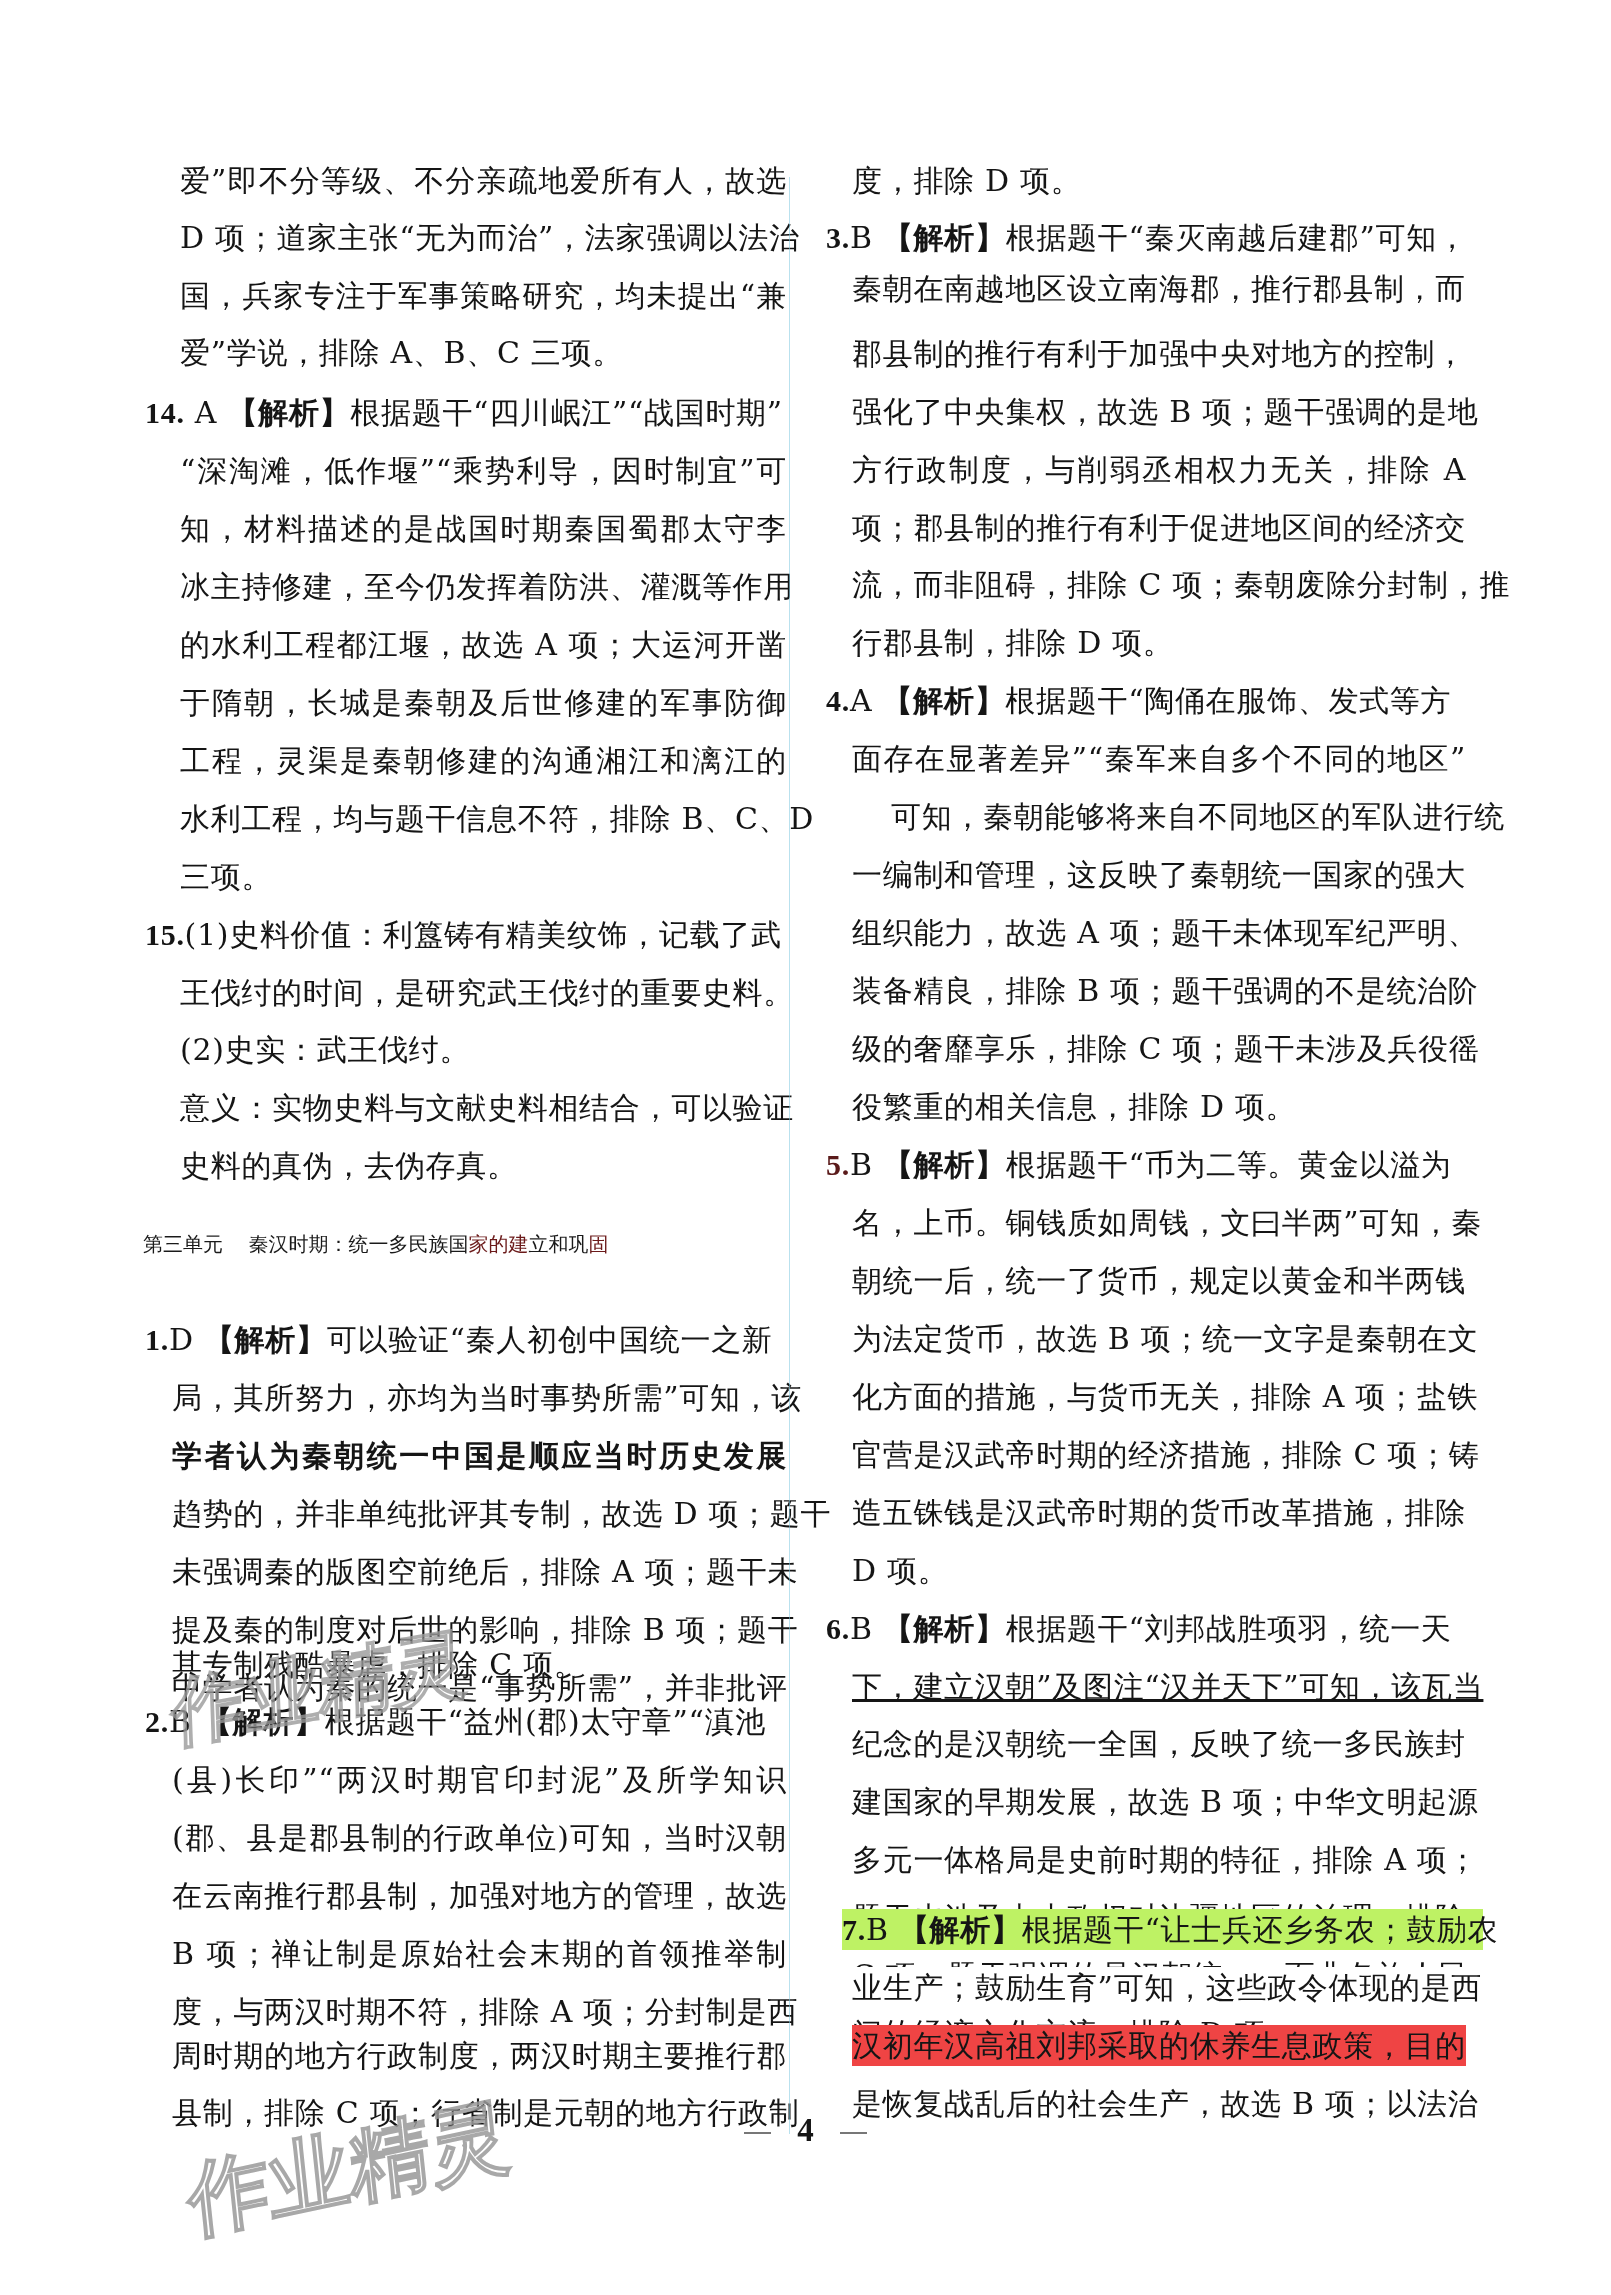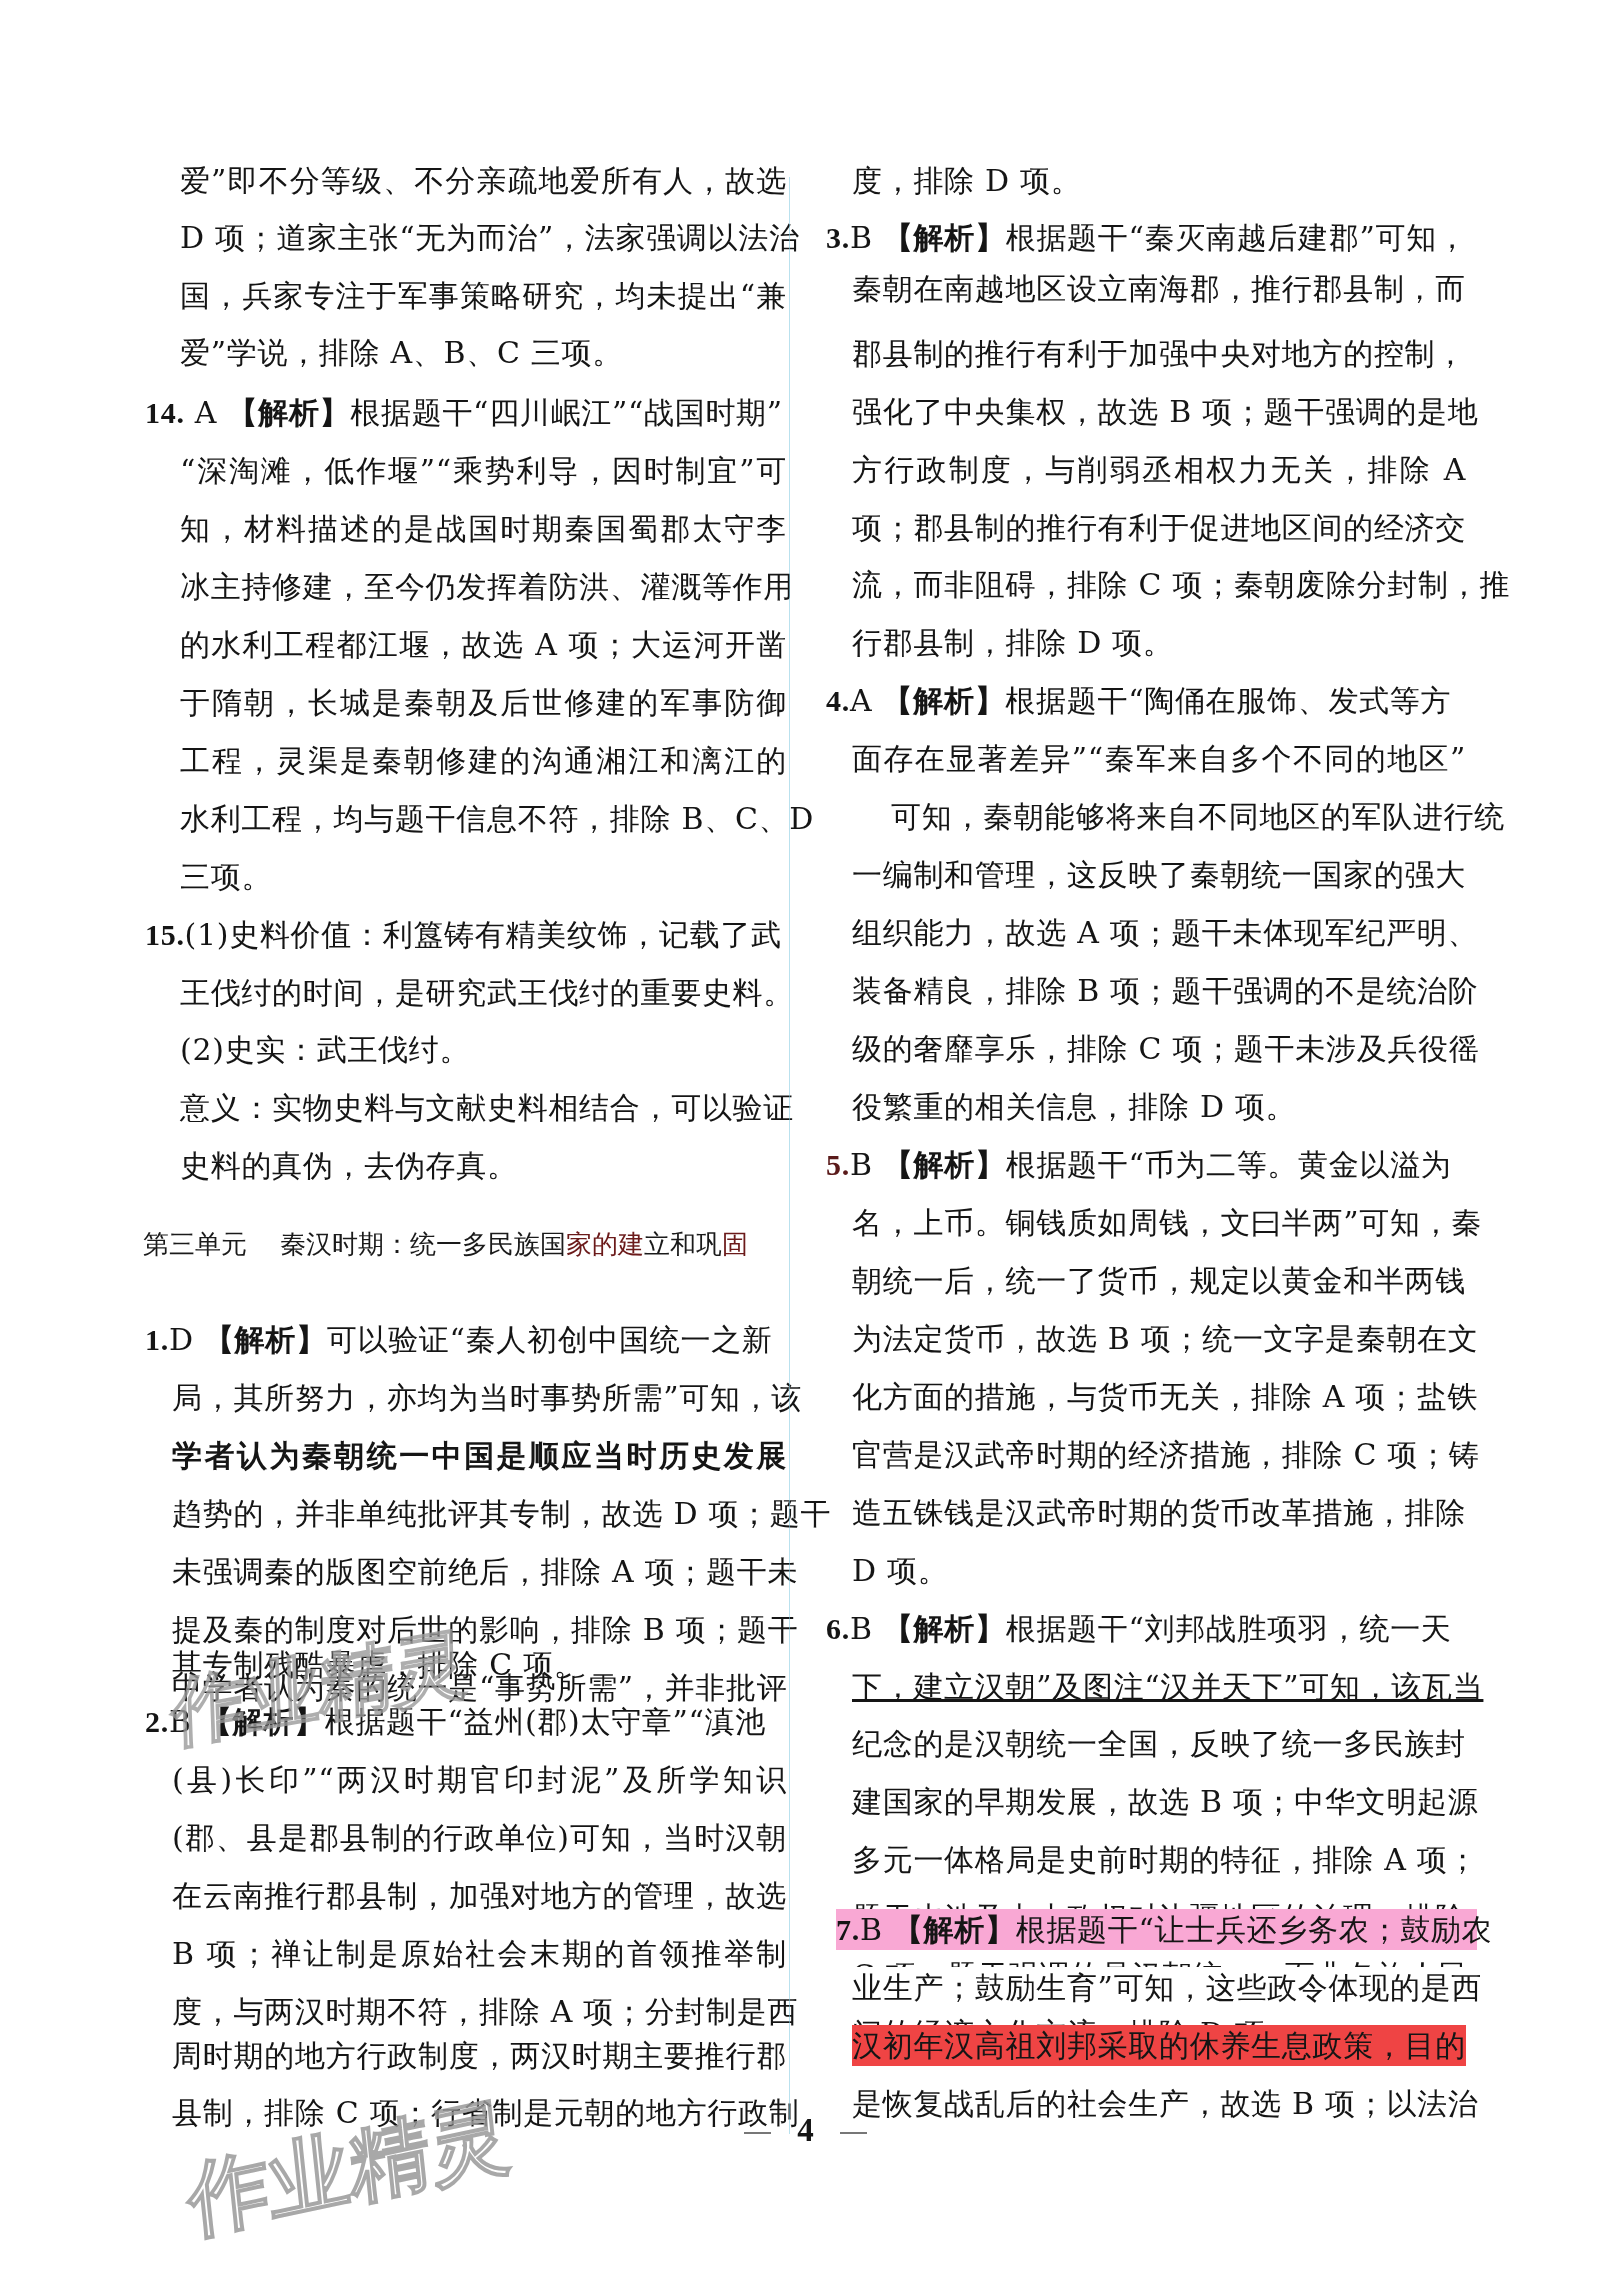--- a/index.html
+++ b/index.html
@@ -19,21 +19,21 @@
     }
     .line {
       position: absolute; font-size: 30px; line-height: 41px; white-space: nowrap;
       letter-spacing: 0.7px;
     }
     .line.indent { text-align: justify; text-align-last: justify; }
     .num { font-weight: bold; font-family: "Liberation Serif", serif; }
     .tag { font-family: "DejaVu Sans", sans-serif; font-weight: bold; }
     .unit-heading {
       position: absolute; font-family: "DejaVu Sans", sans-serif;
-      font-size: 26px; line-height: 41px; white-space: nowrap; color: #1a1a1a;
+      font-size: 20px; line-height: 41px; white-space: nowrap; color: #1a1a1a;
       letter-spacing: 0px;
     }
     .unit-heading .accent { color: #6b1a1a; }
     .accent-text { color: #6b1a1a; font-weight: bold; }
     .footer {
       position: absolute; left: 0; width: 1611px; top: 2112px; text-align: center;
       font-family: "Liberation Serif", serif; font-size: 33px; font-weight: bold;
     }
     .footer .dash { display: inline-block; width: 27px; height: 2px; background: #777; vertical-align: middle; margin: 0 26px; }
     .watermark {
@@ -155,21 +155,21 @@
   <div class="line indent" style="left:26px;top:1723px;width:614px;">纪念的是汉朝统一全国，反映了统一多民族封</div>
   <div class="line indent" style="left:26px;top:1781px;width:614px;">建国家的早期发展，故选 B 项；中华文明起源</div>
   <div class="line indent" style="left:26px;top:1839px;width:614px;">多元一体格局是史前时期的特征，排除 A 项；</div>
   <div class="line indent" style="left:26px;top:1897px;width:614px;">题干未涉及中央政权对边疆地区的治理，排除</div>
   <div class="line indent" style="left:26px;top:1955px;width:614px;">C 项；题干强调的是汉朝统一，而非各族人民</div>
   <div class="line" style="left:26px;top:2013px;">间的经济文化交流，排除 D 项。</div>
 
 </div>
 
 <div class="column col-right" style="top:0;">
-  <div class="line" style="left:10px;top:1909px;width:641px;background:#f9a8d4;">
+  <div class="line" style="left:16px;top:1909px;width:641px;background:#bef264;">
     <span class="num">7.</span><span>B</span>
     <span class="tag">【解析】</span><span>根据题干“让士兵还乡务农；鼓励农</span>
   </div>
   <div class="line indent" style="left:26px;top:1967px;width:614px;background:#fff;">业生产；鼓励生育”可知，这些政令体现的是西</div>
   <div class="line indent" style="left:26px;top:2025px;width:614px;background:#ef4444;">汉初年汉高祖刘邦采取的休养生息政策，目的</div>
   <div class="line indent" style="left:26px;top:2083px;width:614px;background:#fff;">是恢复战乱后的社会生产，故选 B 项；以法治</div>
 </div>
 
 <div class="footer">
   <span class="dash"></span><span>4</span><span class="dash"></span>

